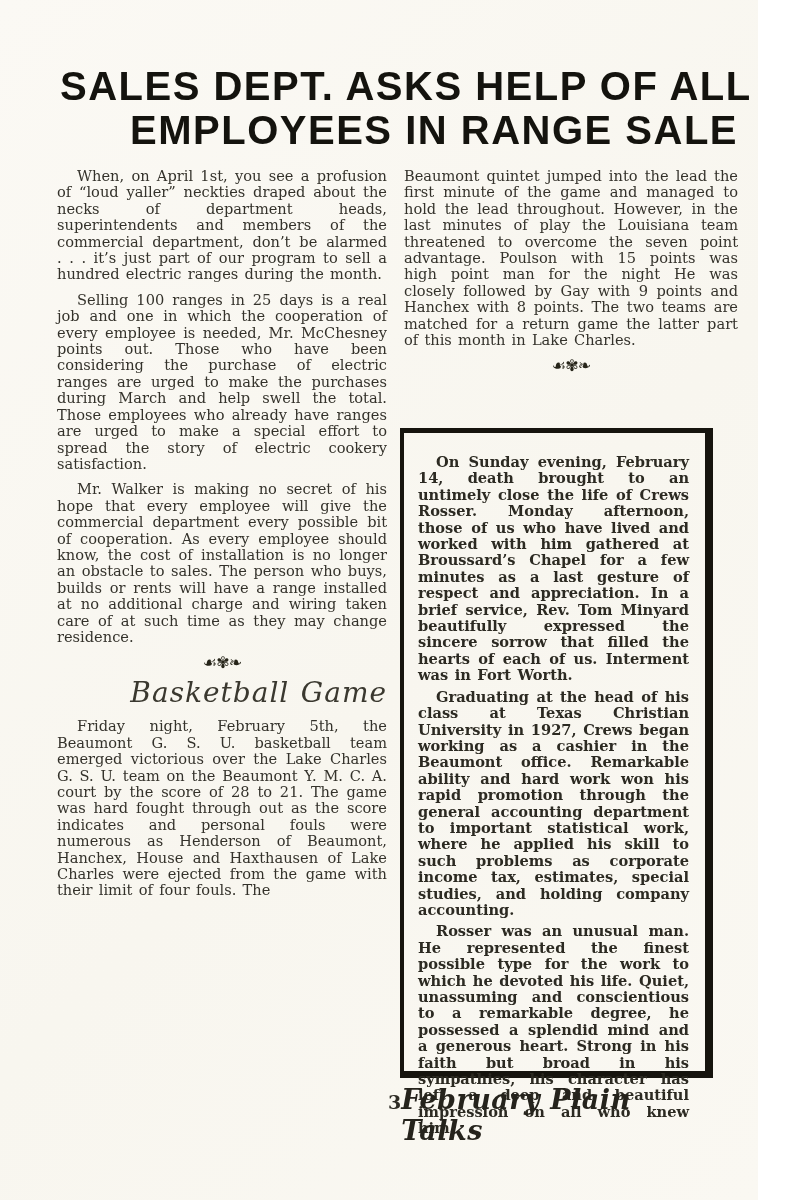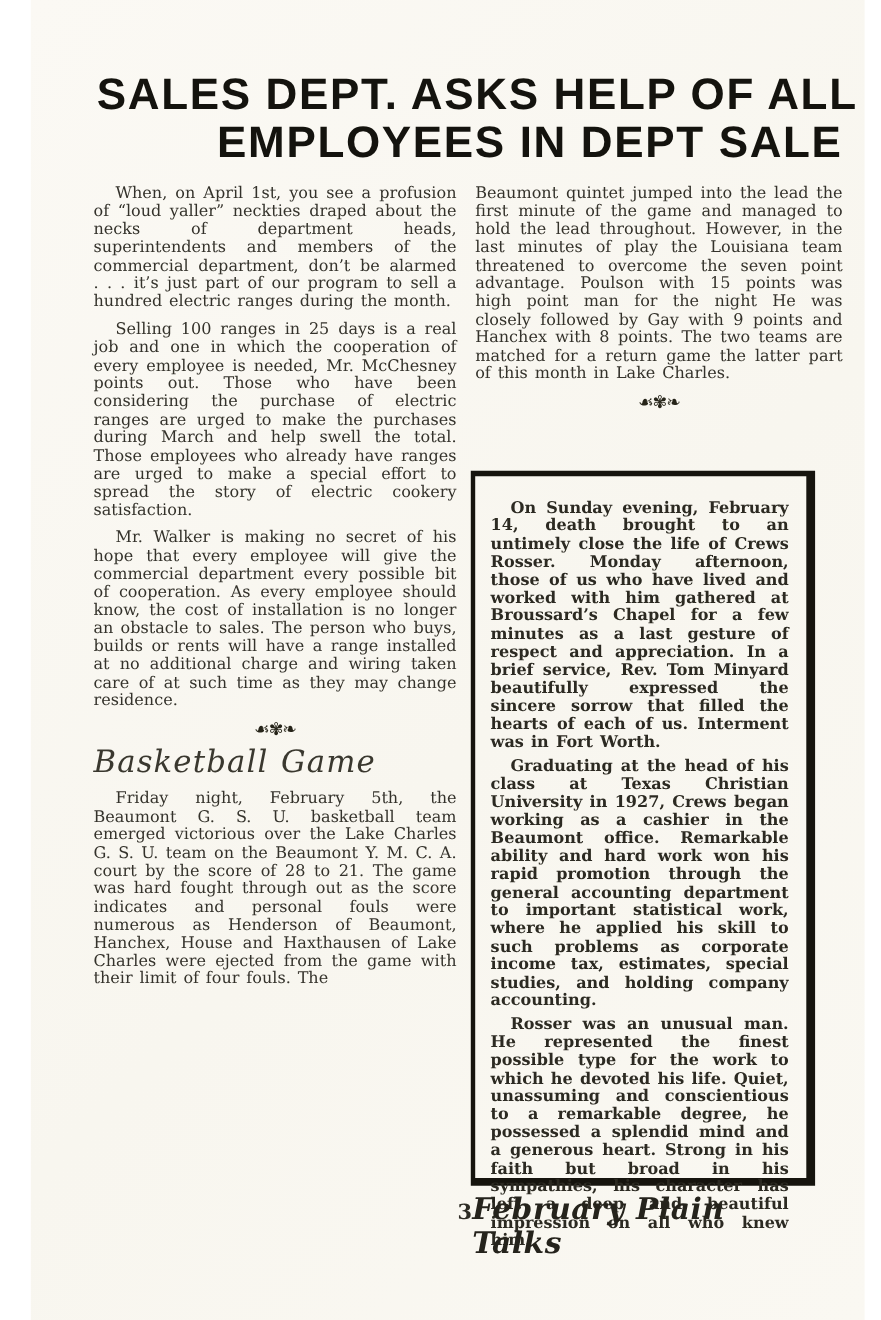--- a/index.html
+++ b/index.html
@@ -3,21 +3,20 @@
 <meta charset="utf-8">
 <style>
   html,body { margin:0; padding:0; background:#ffffff; }
   .page {
     position:relative;
     width:758px; height:1200px;
     background:linear-gradient(135deg, #fbf9f4 0%, #f8f6ef 55%, #faf8f2 100%);
     font-family:"DejaVu Serif","Liberation Serif",serif;
     color:#34322b;
     overflow:hidden;
-    margin-left:28px;
   }
 
   
   .headline {
     position:absolute; top:64px; left:60px; width:678px; margin:0;
     text-align:right;
     font-family:"Liberation Sans","DejaVu Sans",sans-serif;
     font-weight:bold; color:#14130e;
     font-size:40px; line-height:44px; letter-spacing:1.5px;
   }
@@ -38,21 +37,21 @@
   
   .fleuron {
     text-align:center; text-indent:0;
     font-family:"DejaVu Sans",sans-serif;
     font-size:16px; line-height:18px; letter-spacing:-1px;
     color:#262419; margin:3px 0 5px 0;
   }
 
   
   .script-heading {
-    margin:2px 0 9px 0; text-align:left;
+    margin:2px 0 9px 0; text-align:right;
     font-family:"DejaVu Serif","Liberation Serif",serif;
     font-style:italic; font-weight:normal;
     font-size:28px; line-height:32px; letter-spacing:1px;
     color:#3a382f;
   }
 
   
   .obituary-box {
     position:absolute; left:400px; top:428px;
     width:313px; height:650px; box-sizing:border-box;
@@ -82,21 +81,21 @@
     font-size:27px; letter-spacing:0.5px; color:#25231c;
   }
 </style>
 </head>
 <body>
 
 <div class="page">
 
   <h1 class="headline">
     <span class="hl-line">SALES DEPT. ASKS HELP OF ALL</span>
-    <span class="hl-line">EMPLOYEES IN DEPT SALE</span>
+    <span class="hl-line">EMPLOYEES IN RANGE SALE</span>
   </h1>
 
   <div class="col col-left">
     <p>When, on April 1st, you see a profusion of “loud yaller” neckties draped about the necks of department heads, superintendents and members of the commercial department, don’t be alarmed . . . it’s just part of our program to sell a hundred electric ranges during the month.</p>
     <p>Selling 100 ranges in 25 days is a real job and one in which the cooperation of every employee is needed, Mr. McChesney points out. Those who have been considering the purchase of electric ranges are urged to make the purchases during March and help swell the total. Those employees who already have ranges are urged to make a special effort to spread the story of electric cookery satisfaction.</p>
     <p>Mr. Walker is making no secret of his hope that every employee will give the commercial department every possible bit of cooperation. As every employee should know, the cost of installation is no longer an obstacle to sales. The person who buys, builds or rents will have a range installed at no additional charge and wiring taken care of at such time as they may change residence.</p>
     <div class="fleuron">☙✾❧</div>
     <h2 class="script-heading">Basketball Game</h2>
     <p>Friday night, February 5th, the Beaumont G. S. U. basketball team emerged victorious over the Lake Charles G. S. U. team on the Beaumont Y. M. C. A. court by the score of 28 to 21. The game was hard fought through out as the score indicates and personal fouls were numerous as Henderson of Beaumont, Hanchex, House and Haxthausen of Lake Charles were ejected from the game with their limit of four fouls. The</p>
   </div>

